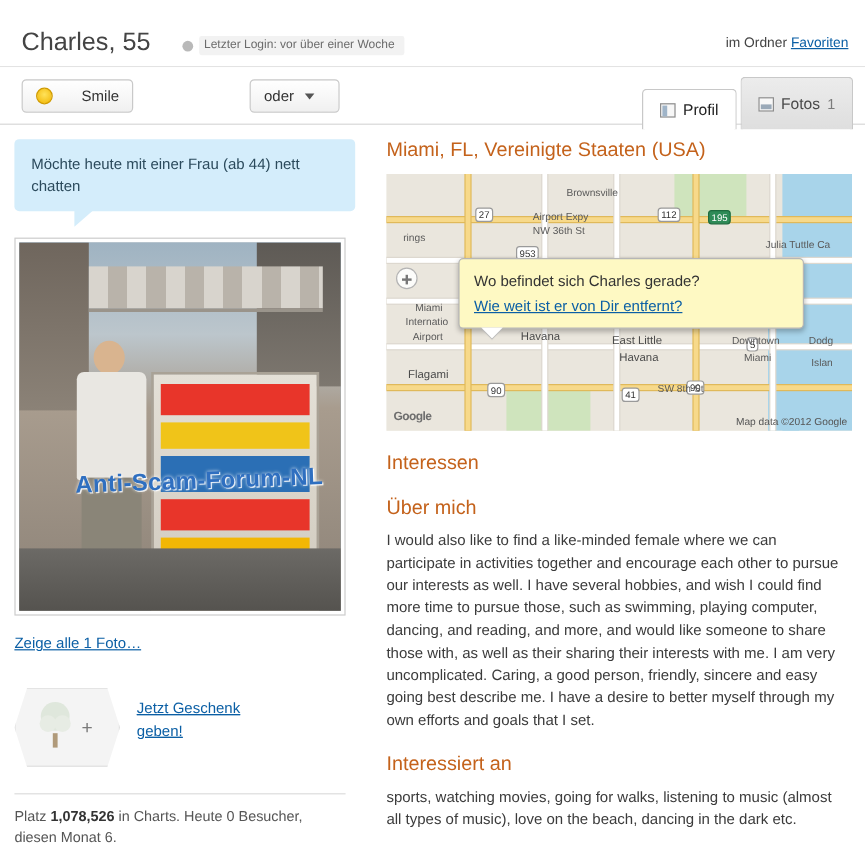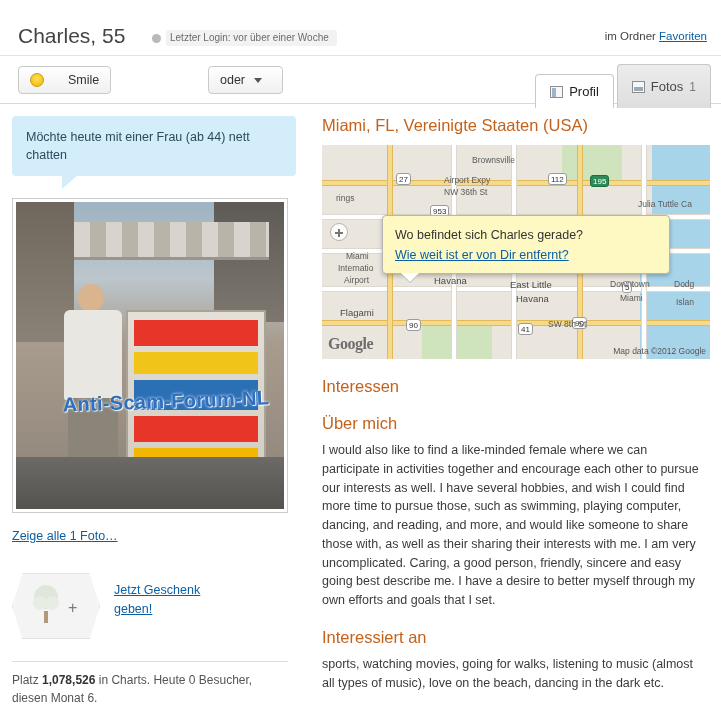--- a/index.html
+++ b/index.html
@@ -225,23 +225,22 @@
     background: #fff; border: 1px solid #9a9a9a; border-radius: 3px;
     font-size: 8px; color: #333; padding: 0 2px; line-height: 11px; height: 12px;
   }
   .hw-shield.green { background: #2e8b57; color: #fff; border-color: #1d6b3f; }
   .map-label {
     position: absolute; font-size: 8.5px; color: #5a5a5a;
   }
   .map-label.big { font-size: 9.5px; color: #4a4a4a; }
   .map-logo {
     position: absolute; left: 6px; bottom: 6px;
-    font-size: 16px; font-weight: bold; color: #6e6e6e;
+    font-size: 10px; font-weight: bold; color: #6e6e6e;
     letter-spacing: -.5px;
-    font-family: Liberation Serif, serif;
   }
   .map-attrib {
     position: absolute; right: 4px; bottom: 3px;
     font-size: 8.5px; color: #555;
   }
   .map-ctrl {
     position: absolute; left: 8px; top: 78px;
     width: 18px; height: 18px; border-radius: 50%;
     background: rgba(255,255,255,.85); border: 1px solid #b4b4b4;
   }

